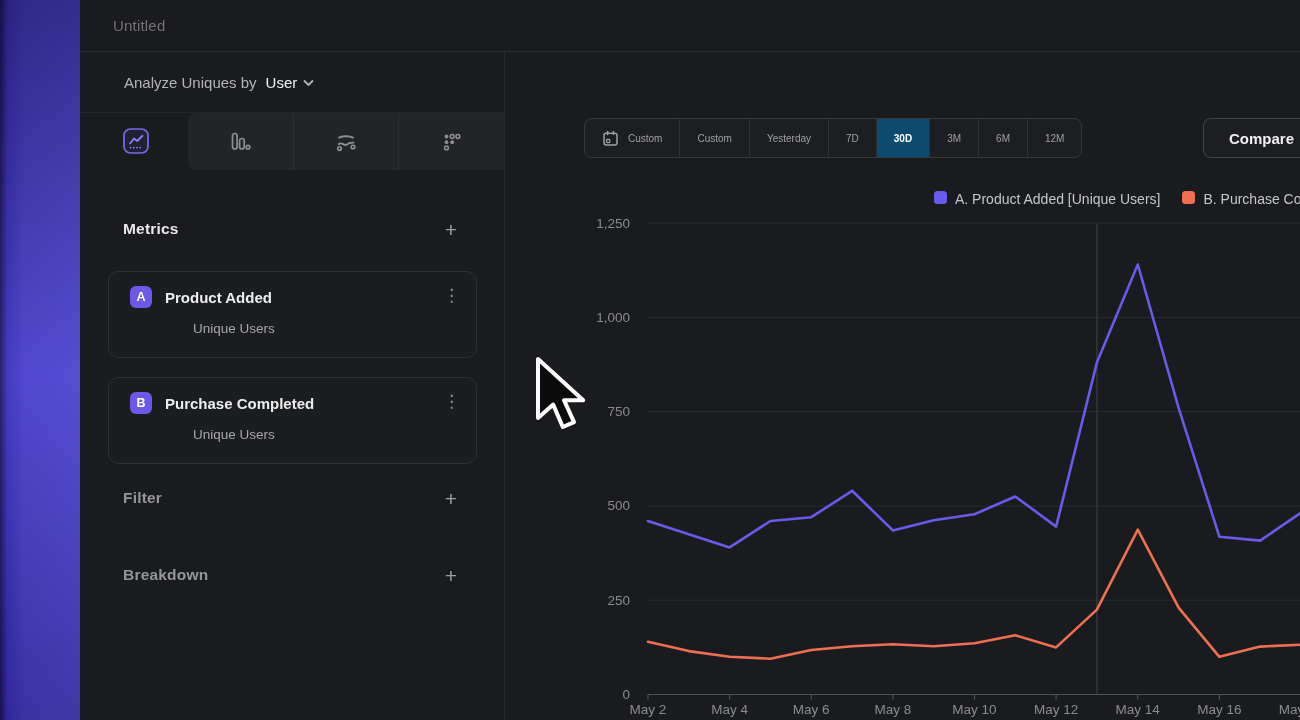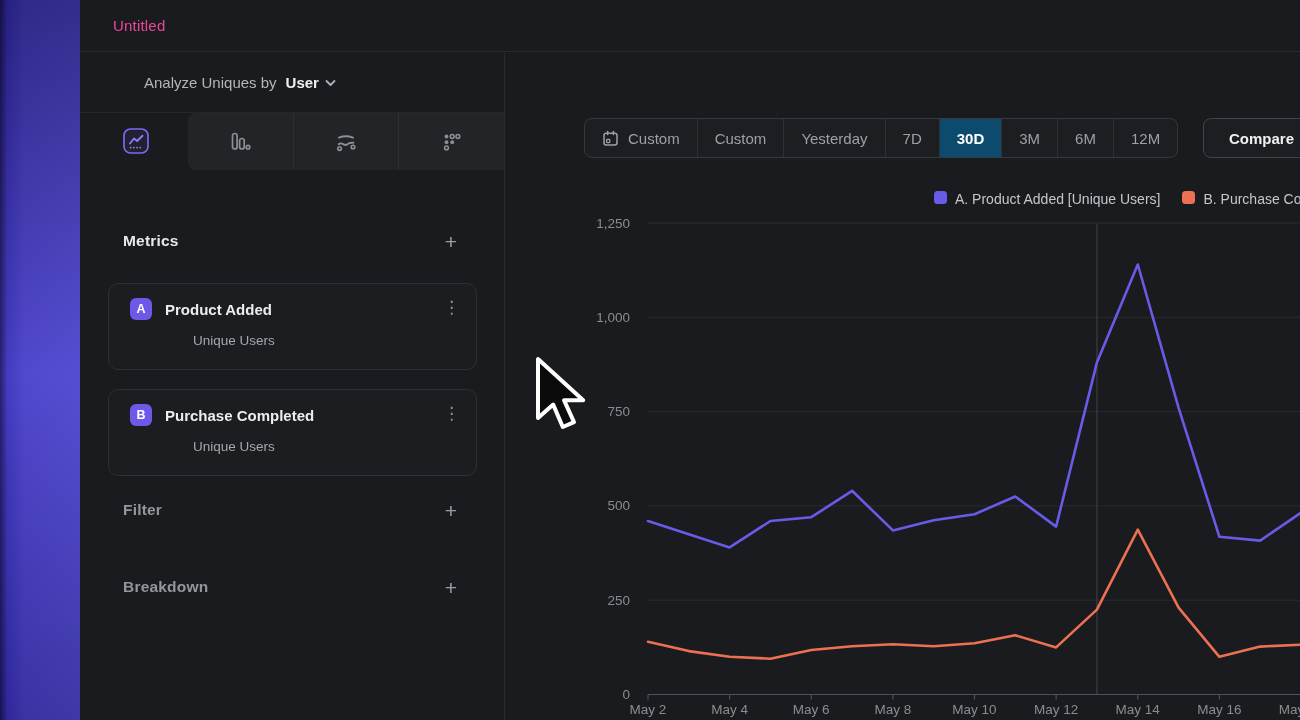--- a/index.html
+++ b/index.html
@@ -9,56 +9,56 @@
     font-family:"Liberation Sans","DejaVu Sans",sans-serif;
   }
   
   .bg-strip{position:absolute;left:0;top:0;width:80px;height:720px;
     background:linear-gradient(90deg,#1c1560 0%,#3a30bd 9%,#483fcb 30%,#4d45d0 100%);}
   .bg-strip::after{content:"";position:absolute;inset:0;
     background:linear-gradient(180deg,rgba(8,8,28,.38),rgba(255,255,255,.05) 52%,rgba(8,8,24,.22));}
   
   .topbar{position:absolute;left:80px;top:0;right:0;height:52px;background:#1a1b1e;
     border-bottom:1px solid #2a2b2f;display:flex;align-items:center;padding-left:33px;box-sizing:border-box}
-  .win-title{font-size:15px;color:#ec4899;letter-spacing:.2px}
+  .win-title{font-size:15px;color:#737373;letter-spacing:.2px}
   
   .sidebar{position:absolute;left:80px;top:53px;width:425px;bottom:0;box-sizing:border-box;
     background:#1a1b1e;border-right:1px solid #2a2b2f}
   .analyze-row{height:59px;border-bottom:1px solid #26272b;display:flex;align-items:center;
-    padding-left:64px;gap:9px}
+    padding-left:44px;gap:9px}
   .analyze-label{font-size:15px;color:#b4b5b9}
-  .analyze-value{font-size:15px;font-weight:700;color:#eff0f2;display:flex;align-items:center;gap:6px;cursor:pointer}
+  .analyze-value{font-size:15px;font-weight:400;color:#eff0f2;display:flex;align-items:center;gap:6px;cursor:pointer}
   .tabs-row{position:relative;height:57px}
   .tab-first{position:absolute;left:42px;top:14px;width:28px;height:28px;cursor:pointer}
   .tab-group{position:absolute;left:108px;top:0;right:0;height:57px;background:#232428;
     border-radius:8px 0 0 8px;display:flex}
   .tab-cell{flex:1;display:flex;align-items:center;justify-content:center;cursor:pointer}
   .tab-cell + .tab-cell{border-left:1px solid #2e2f33}
   .sec-hdr{display:flex;align-items:center;justify-content:space-between;
     padding:0 47px 0 43px;height:30px}
   .sec-hdr .sec-title{font-size:15.5px;font-weight:700;color:#e9e9eb;letter-spacing:.2px}
   .sec-hdr .sec-title.dim{color:#95969b;font-weight:700}
   .plus{font-size:21px;font-weight:400;color:#9b9ca1;cursor:pointer;line-height:1}
-  .hdr-metrics{margin-top:56px}
+  .hdr-metrics{margin-top:44px}
   .hdr-filter{margin-top:16px}
   .hdr-breakdown{margin-top:47px}
   .metric-card{margin:0 27px 19px 28px;height:87px;border:1px solid #2e2f34;border-radius:10px;
     background:#1c1d21;position:relative;box-sizing:border-box;cursor:pointer}
   .metric-card:first-of-type{margin-top:27px}
   .card-row{display:flex;align-items:center;gap:13px;margin:14px 0 0 21px}
   .metric-badge{width:22px;height:22px;border-radius:6px;background:#6d58e8;color:#fff;
     font-size:12.5px;font-weight:700;display:flex;align-items:center;justify-content:center}
   .metric-title{font-size:15px;font-weight:700;color:#eceded}
   .metric-sub{margin:13px 0 0 84px;font-size:13.5px;color:#a6a7ac}
   .kebab{position:absolute;right:16px;top:13px;font-size:17px;color:#97989d;cursor:pointer}
   
   .range-group{position:absolute;left:584px;top:118px;height:40px;display:flex;align-items:stretch;
     border:1px solid #37383d;border-radius:8px;background:#1d1e22;box-sizing:border-box;overflow:hidden}
   .range-btn{display:flex;align-items:center;justify-content:center;gap:9px;padding:0 17px;
-    font-size:15px;color:#9fa0a5;cursor:pointer;white-space:nowrap}
+    font-size:10px;color:#9fa0a5;cursor:pointer;white-space:nowrap}
   .range-btn + .range-btn{border-left:1px solid #303136}
   .range-btn.selected{background:#0c4a6e;color:#ffffff;font-weight:700}
   .compare-btn{position:absolute;left:1203px;top:118px;width:150px;height:40px;box-sizing:border-box;
     border:1px solid #434449;border-radius:8px;background:#1d1e22;display:flex;align-items:center;
     padding-left:25px;font-size:15px;font-weight:700;color:#f1f1f3;cursor:pointer}
   .legend{position:absolute;left:934px;top:191px;display:flex;gap:22px;white-space:nowrap}
   .legend-item{display:flex;align-items:flex-start;gap:8px;font-size:14px;color:#c6c7cb;cursor:pointer}
   .legend-swatch{width:13px;height:13px;border-radius:3.5px;flex:0 0 auto}
   #plot-svg{position:absolute;left:506px;top:170px}
   .cursor-svg{position:absolute;left:534px;top:355px;z-index:10;pointer-events:none}

